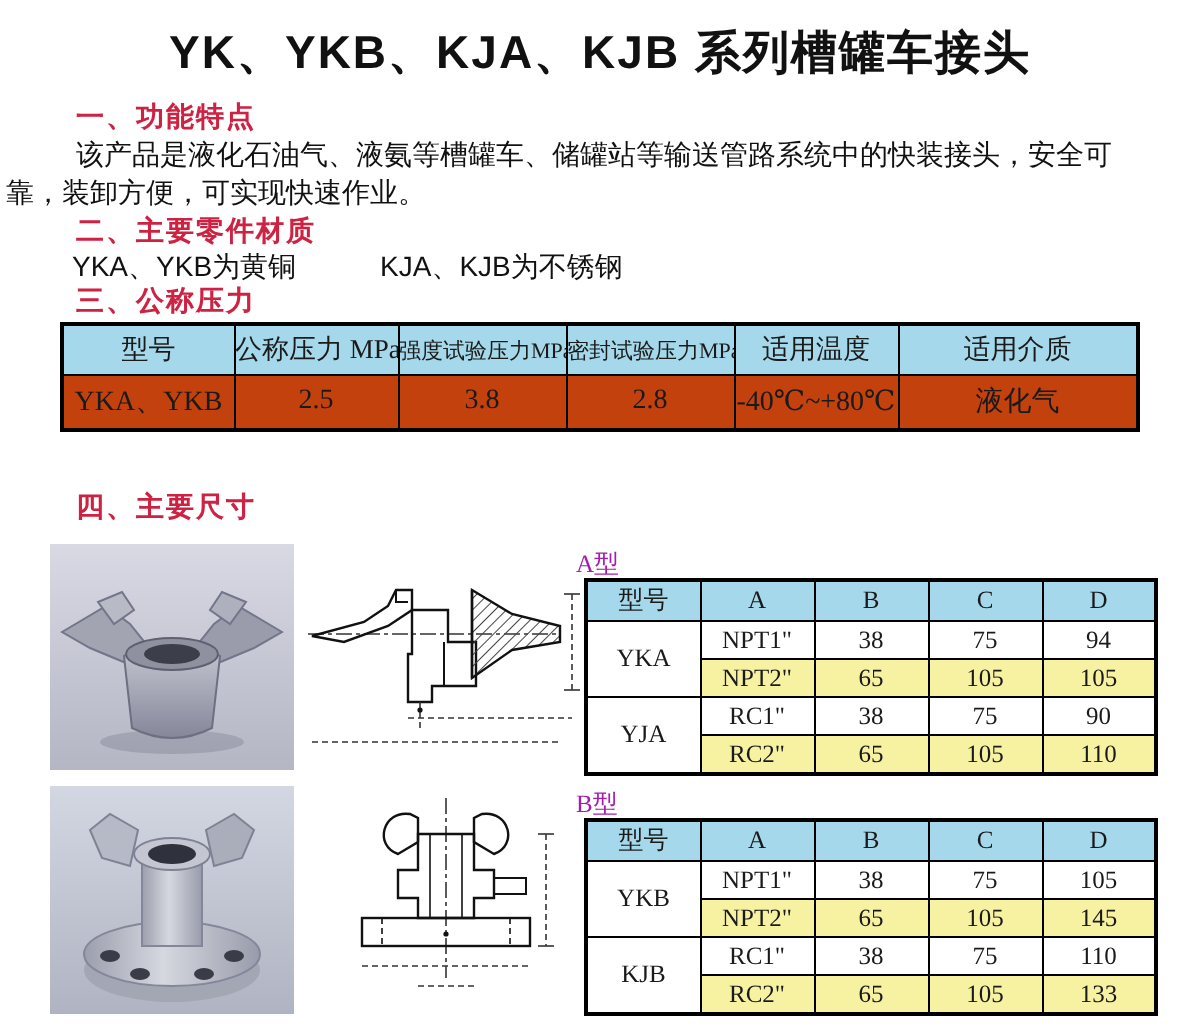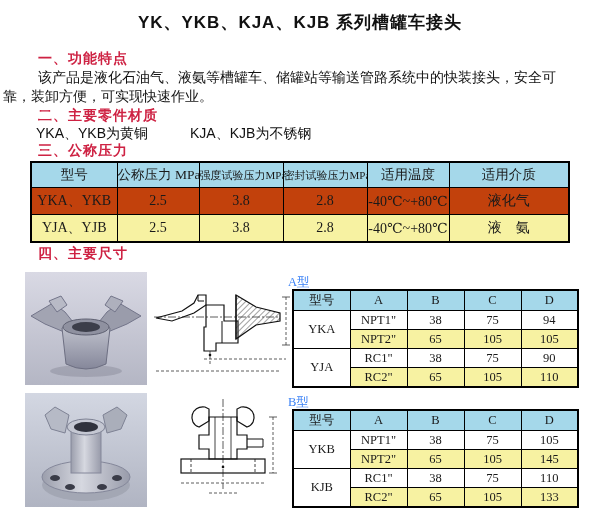--- a/index.html
+++ b/index.html
@@ -5,21 +5,21 @@
   html,body{margin:0;padding:0;}
   body{
     width:600px;height:516px;position:relative;background:#ffffff;
     font-family:"Liberation Sans","DejaVu Sans",sans-serif;color:#1a1a1a;overflow:hidden;
   }
   .abs{position:absolute;}
 
   
   .page-title{
     left:0;top:11px;width:600px;text-align:center;
-    font-size:17px;font-weight:bold;letter-spacing:1px;color:#111;
+    font-size:23px;font-weight:bold;letter-spacing:1px;color:#111;
   }
 
   
   .sec-head{
     font-size:14px;font-weight:bold;color:#ce2243;letter-spacing:1px;
   }
 
   .body-par{
     left:3px;top:68px;width:576px;font-size:14px;line-height:19px;
     text-indent:35px;color:#111;
@@ -33,21 +33,21 @@
   .perf-table th,.perf-table td{
     border:1px solid #000;text-align:center;padding:0;overflow:hidden;white-space:nowrap;
   }
   .perf-table table{border:2px solid #000;}
   .perf-table th{background:#a5d8ea;font-weight:normal;font-size:13.5px;height:24px;}
   .perf-table th.small{font-size:11px;}
   .perf-table td{height:26px;font-size:14px;background:#c2410c;}
   .perf-table tr.yellow td{background:#f7f2a2;}
 
   
-  .dim-label{font-family:"Liberation Serif","DejaVu Serif",serif;font-size:12.5px;color:#3b82f6;}
+  .dim-label{font-family:"Liberation Serif","DejaVu Serif",serif;font-size:12.5px;color:#a21caf;}
   .dim-table table{width:285px;font-family:"Liberation Serif","DejaVu Serif",serif;border:2px solid #000;}
   .dim-table th,.dim-table td{
     border:1px solid #000;text-align:center;padding:0;overflow:hidden;white-space:nowrap;
     font-size:12.5px;
   }
   .dim-table th{background:#a5d8ea;font-weight:normal;height:19px;}
   .dim-table td{height:18px;background:#ffffff;}
   .dim-table td.yellow{background:#f7f2a2;}
   .dim-table td.model{background:#ffffff;}
 
@@ -87,28 +87,20 @@
       <th>适用介质</th>
     </tr>
     <tr>
       <td>YKA、YKB</td>
       <td>2.5</td>
       <td>3.8</td>
       <td>2.8</td>
       <td>-40℃~+80℃</td>
       <td>液化气</td>
     </tr>
-    <tr class="yellow">
-      <td>YJA、YJB</td>
-      <td>2.5</td>
-      <td>3.8</td>
-      <td>2.8</td>
-      <td>-40℃~+80℃</td>
-      <td>液　氨</td>
-    </tr>
   </tbody>
     </table>
 </div>
 
 <div class="abs sec-head" style="left:38px;top:245px;">四、主要尺寸</div>
 
 <div class="abs" style="left:25px;top:272px;">
   <svg class="fig" width="122" height="113" viewBox="0 0 122 113">
     <defs>
       <linearGradient id="bgA" x1="0" y1="0" x2="0" y2="1">

